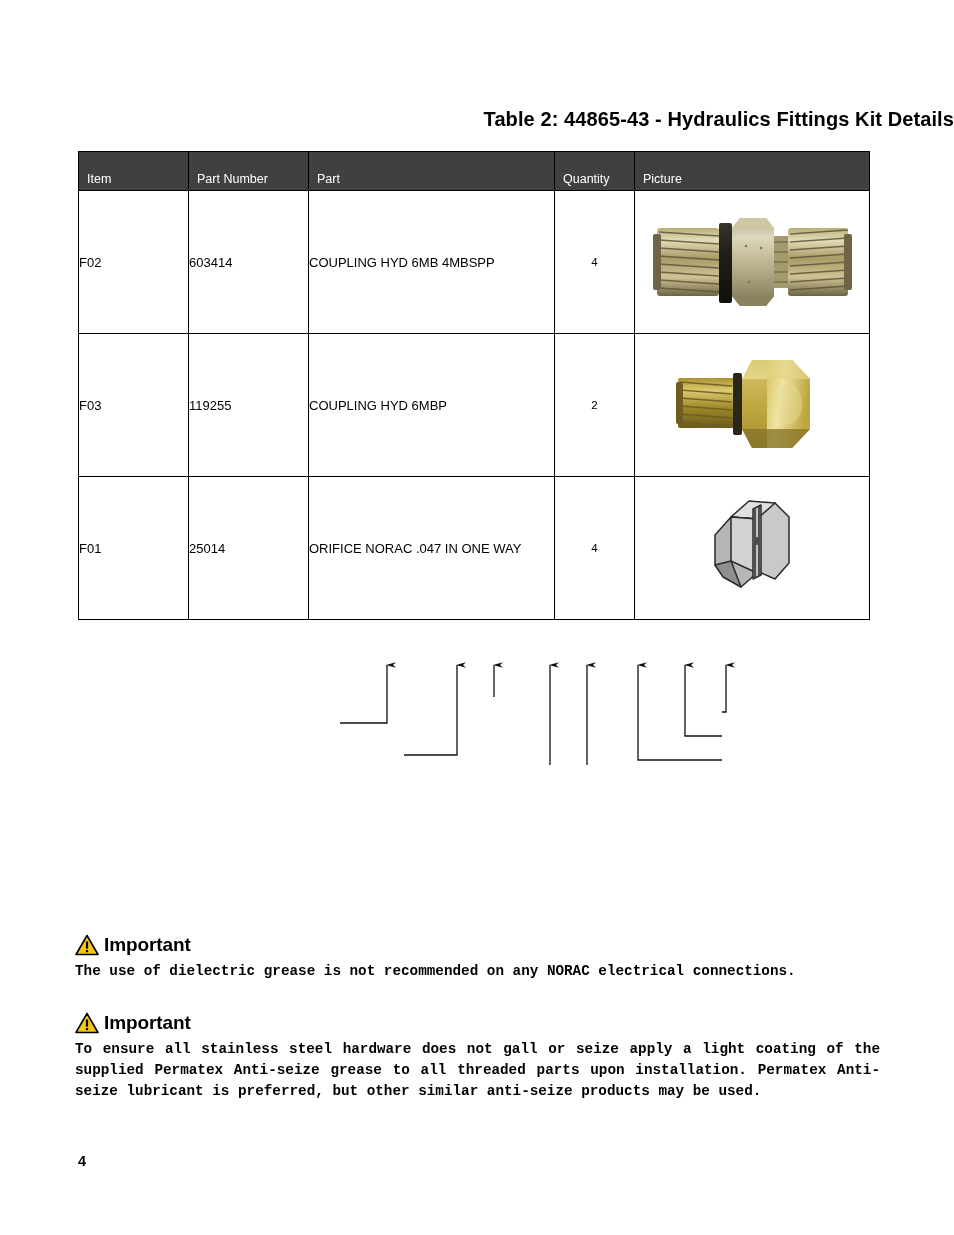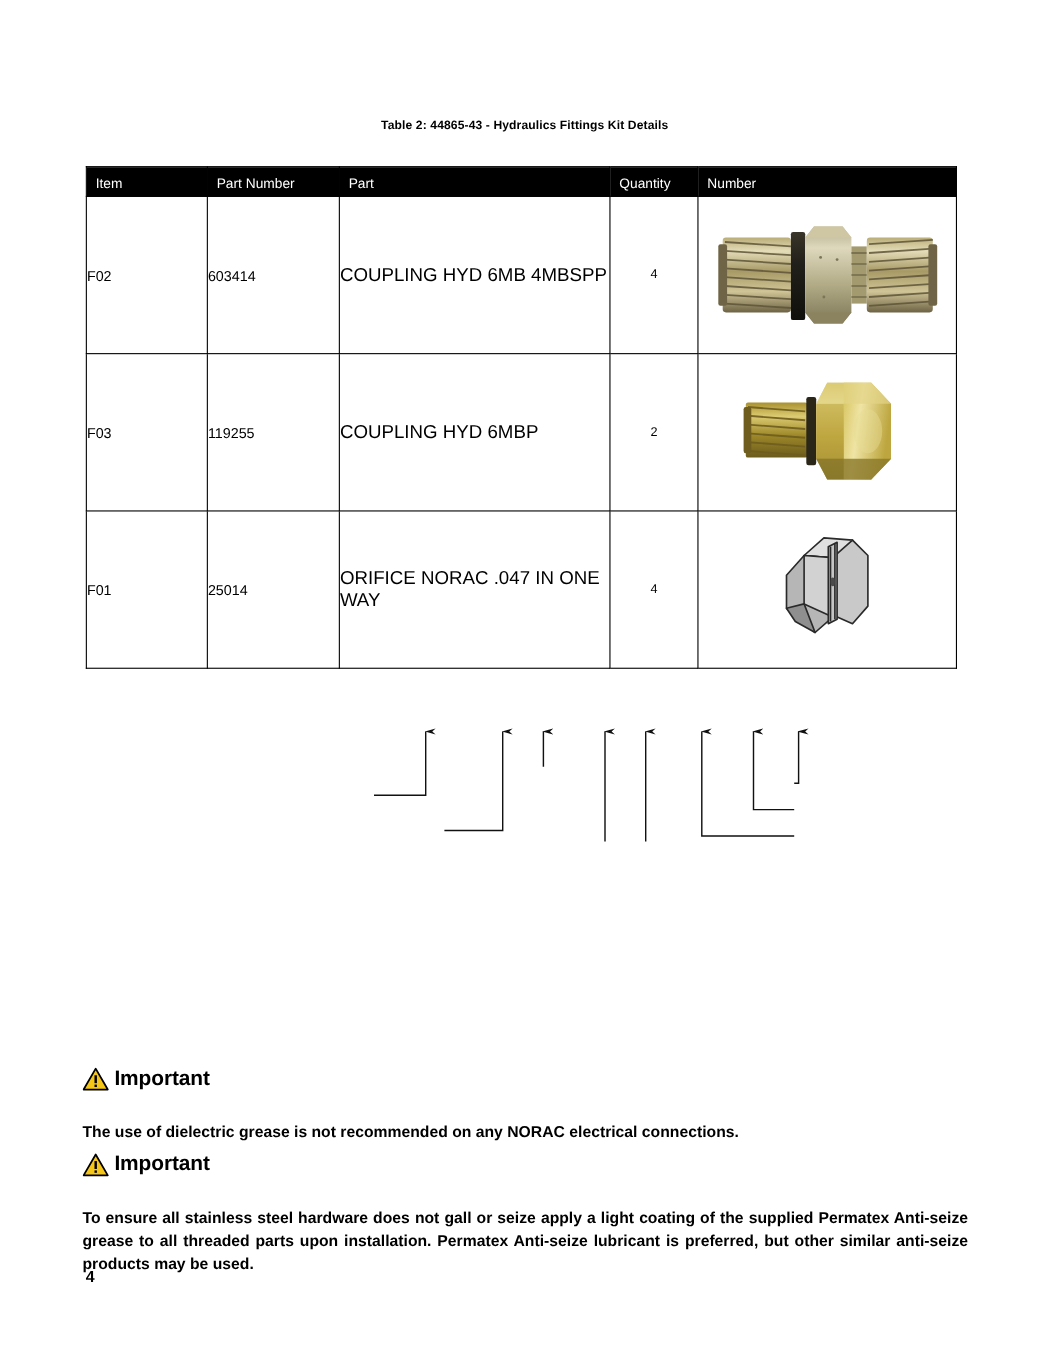--- a/index.html
+++ b/index.html
@@ -15,69 +15,69 @@
     color: #000000;
     overflow: hidden;
   }
 
   
   .table-title {
     position: absolute;
     left: 0;
     top: 108px;
     width: 954px;
-    text-align: center;
-    font-size: 11px;
+    text-align: right;
+    font-size: 20px;
     font-weight: bold;
     letter-spacing: 0.1px;
   }
 
   
   .parts-table {
     position: absolute;
     left: 78px;
     top: 151px;
     width: 791px;
     border-collapse: collapse;
     table-layout: fixed;
   }
   .parts-table th,
   .parts-table td {
     border: 1px solid #000000;
     padding: 0;
     vertical-align: middle;
   }
   .parts-table thead th {
-    background: #000000;
+    background: #404040;
     color: #ffffff;
     font-weight: normal;
     font-size: 12.5px;
     text-align: left;
     height: 22px;
-    padding: 4px 0 0 8px;
+    padding: 16px 0 0 8px;
     border-color: #000000;
   }
   .parts-table thead th.c-qty {
     text-align: left;
     padding-left: 8px;
     margin-top: 34px;
   }
   .col-item     { width: 110px; }
   .col-part     { width: 120px; }
   .col-name     { width: 246px; }
   .col-qty      { width: 80px; }
   .col-picture  { width: 235px; }
 
   .parts-table tbody tr { height: 143px; }
   .cell-item, .cell-part {
     font-size: 13px;
     padding-left: 10px;
   }
   .cell-name {
-    font-size: 17px;
+    font-size: 13px;
     padding-left: 10px;
   }
   .cell-qty {
     font-size: 11.5px;
     text-align: center;
   }
   .cell-picture {
     text-align: center;
     padding: 0;
   }
@@ -101,35 +101,35 @@
   
   .notice-block { position: absolute; left: 75px; width: 805px; }
   .notice-1 { top: 930px; }
   .notice-2 { top: 1008px; }
 
   .notice-head {
     display: flex;
     align-items: center;
     gap: 5px;
     height: 30px;
-    margin-top: 36px;
   }
   .notice-head-label {
     font-size: 19px;
     font-weight: bold;
     letter-spacing: -0.1px;
   }
   .warn-icon { display: block; }
 
   .notice-body {
     font-size: 14.3px;
     font-weight: bold;
     line-height: 1.46;
     text-align: justify;
-    margin-top: 24px;
+    margin-top: 1px;
+    font-family: Liberation Mono, monospace;
   }
   .notice-body.single { text-align: left; }
   .notice-body .brand { font-weight: bold; }
 
   
   .page-number {
     position: absolute;
     left: 78px;
     top: 1153px;
     font-size: 14.5px;
@@ -148,21 +148,21 @@
       <col class="col-name">
       <col class="col-qty">
       <col class="col-picture">
   </colgroup>
   <thead>
     <tr>
       <th>Item</th>
       <th>Part Number</th>
       <th>Part</th>
       <th class="c-qty">Quantity</th>
-      <th>Number</th>
+      <th>Picture</th>
     </tr>
   </thead>
   <tbody>
 
     <tr>
       <td class="cell-item">F02</td>
       <td class="cell-part">603414</td>
       <td class="cell-name">COUPLING HYD 6MB 4MBSPP</td>
       <td class="cell-qty">4</td>
       <td class="cell-picture">

